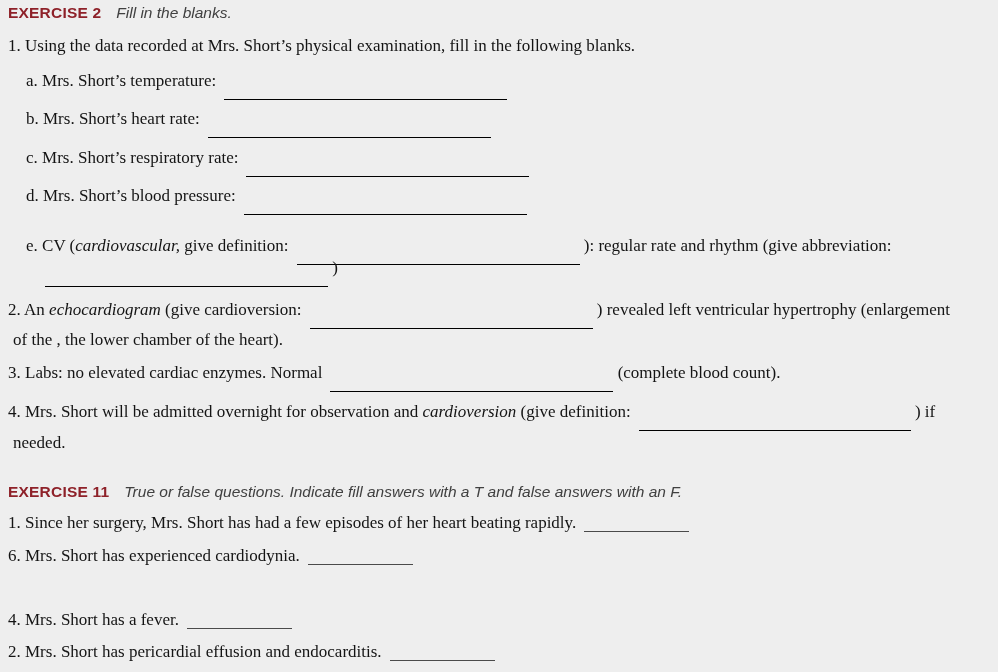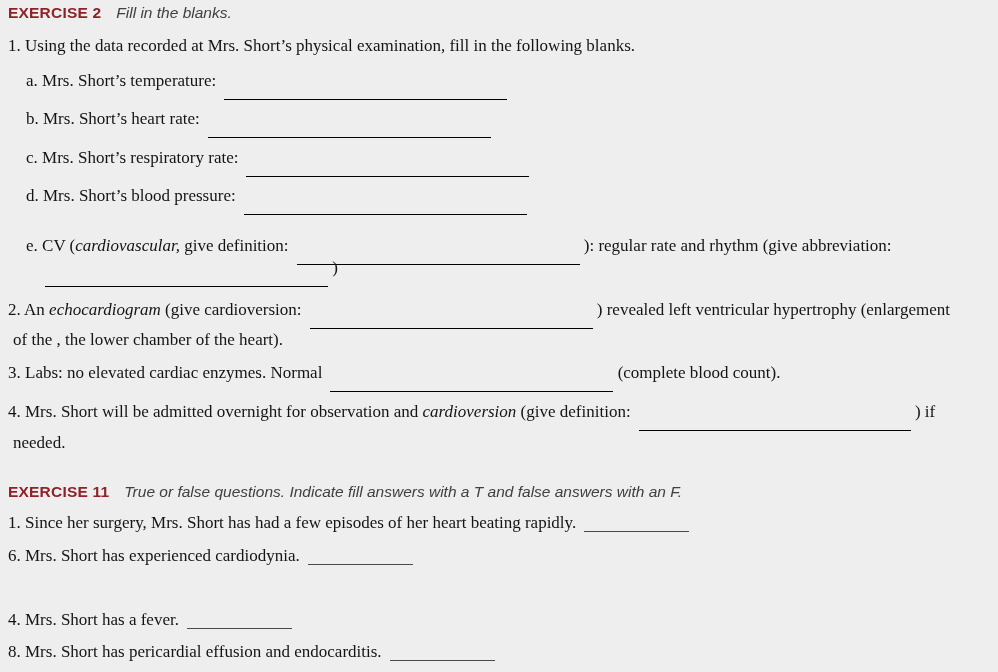--- a/index.html
+++ b/index.html
@@ -73,15 +73,15 @@
 
   <div class="line head" style="top:482px;left:8px;"><span class="ex-label">EXERCISE 11</span><span class="ex-inst">True or false questions. Indicate fill answers with a T and false answers with an F.</span></div>
 
   <div class="line" style="top:512px;left:8px;"><span>1. Since her surgery, Mrs. Short has had a few episodes of her heart beating rapidly.</span><span class="blank blank-s"></span></div>
 
   <div class="line" style="top:545px;left:8px;"><span>6. Mrs. Short has experienced cardiodynia.</span><span class="blank blank-s"></span></div>
 
 
   <div class="line" style="top:609px;left:8px;"><span>4. Mrs. Short has a fever.</span><span class="blank blank-s"></span></div>
 
-  <div class="line" style="top:641px;left:8px;"><span>8. Mrs. Short has pericardial effusion and endocarditis.</span><span class="blank blank-s"></span></div>
+  <div class="line" style="top:641px;left:8px;"><span>2. Mrs. Short has pericardial effusion and endocarditis.</span><span class="blank blank-s"></span></div>
 
 </div>
 
 </body></html>

